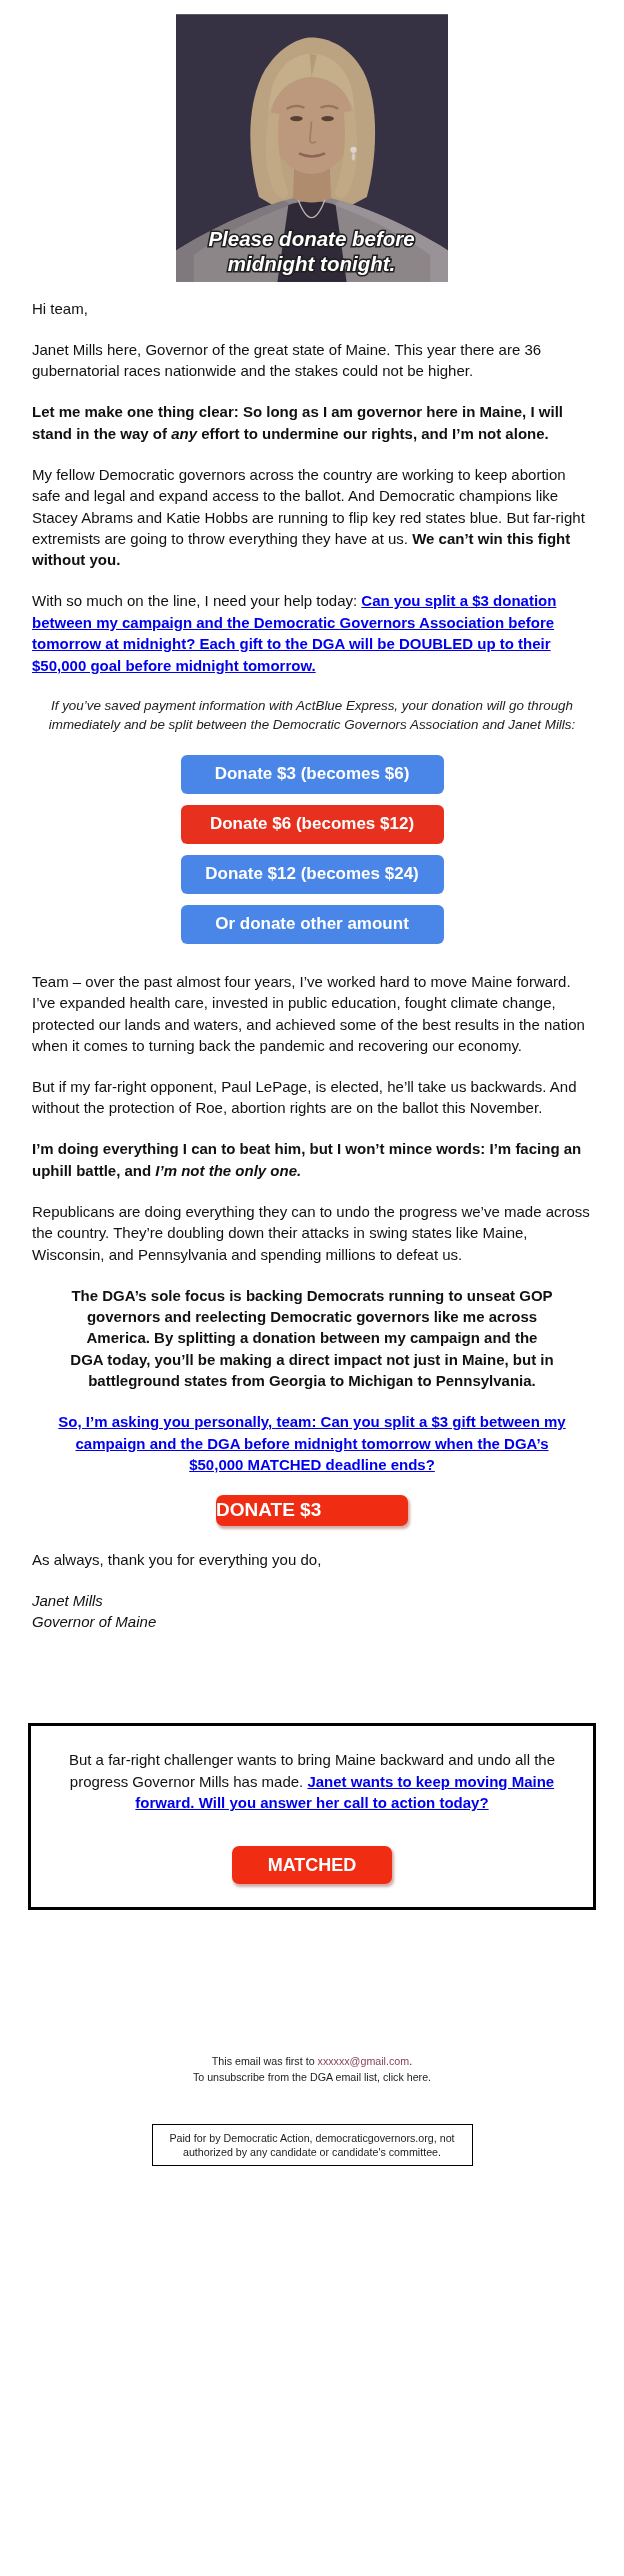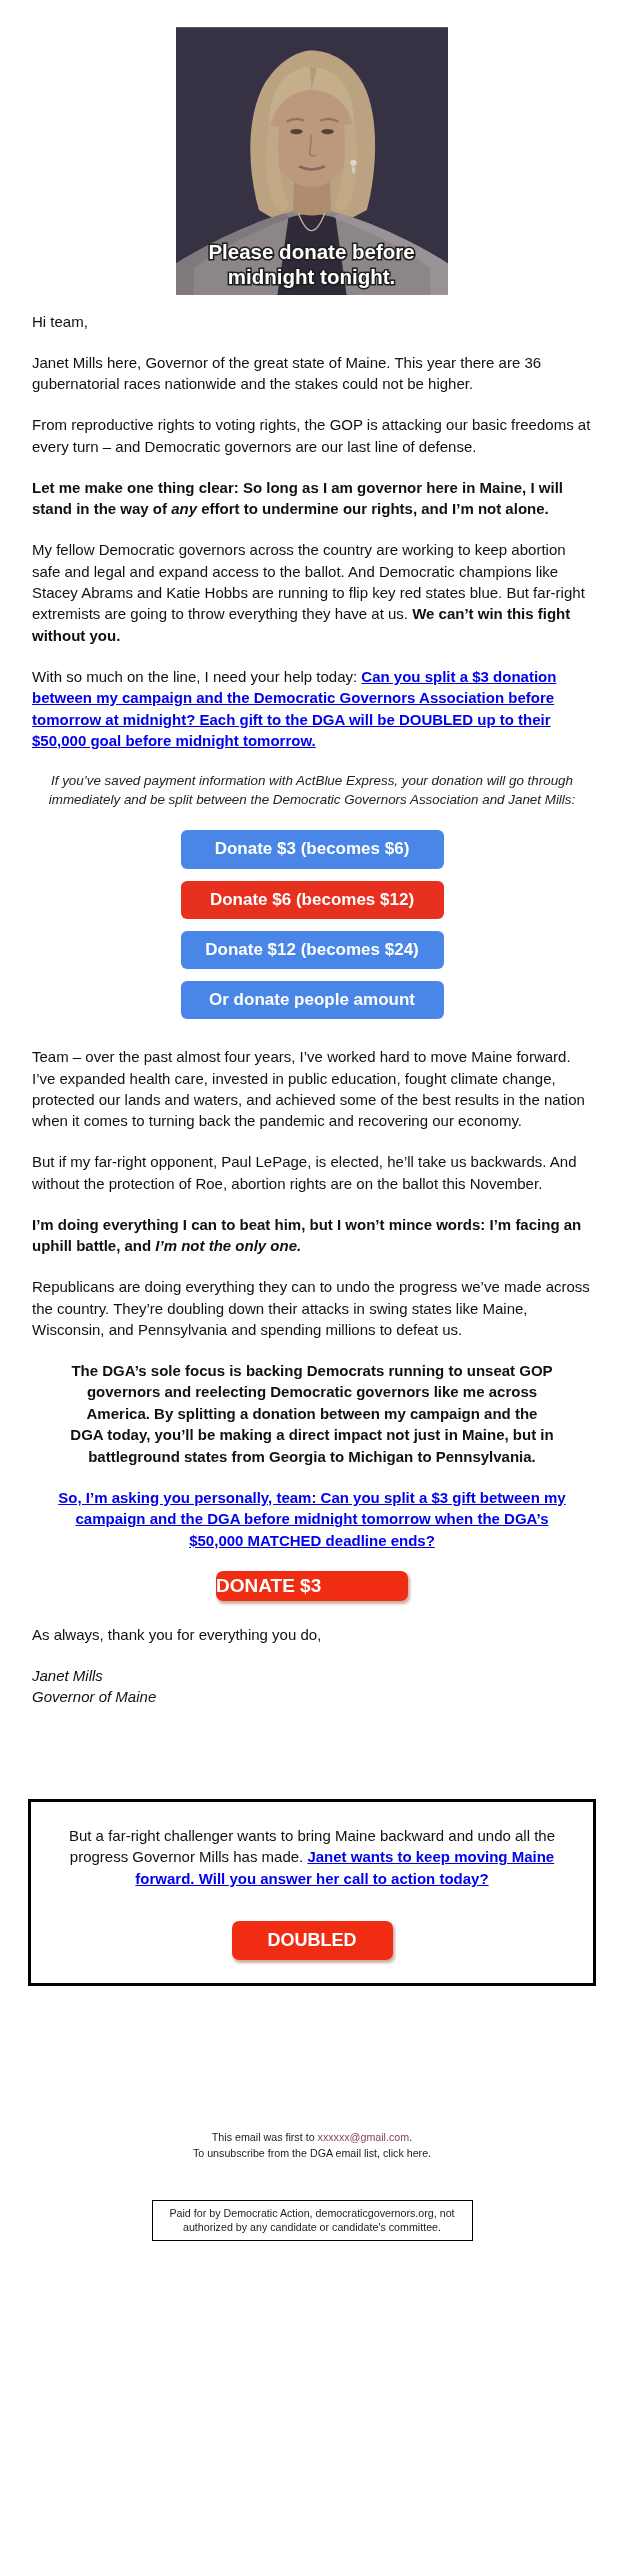--- a/index.html
+++ b/index.html
@@ -1,18 +1,18 @@
 <!DOCTYPE html>
 <html style="font-size:14.3px"><head>
 <meta charset="utf-8">
 <style>
   html,body{margin:0;padding:0;background:#ffffff;}
   body{width:624px;font-family:"Liberation Sans",sans-serif;color:#111;}
   .email{width:624px;min-height:2576px;box-sizing:border-box;}
-  .hero{text-align:center;padding-top:27px;height:268px;}
+  .hero{text-align:center;padding-top:14px;height:268px;font-style:italic;}
   .hero svg{display:block;margin:0 auto;}
   .content{padding:0 32px;font-size:15px;line-height:21.4px;}
   .content p{margin:19.6px 0;}
   p.first{margin-top:16px;}
   .bold{font-weight:bold;}
   a.link-inline, a.link-block{color:#0000ee;font-weight:bold;text-decoration:underline;cursor:pointer;}
   .disclaimer{font-style:italic;font-size:13.4px;line-height:19px;text-align:center;margin:23px 5.4px 21.4px;color:#222;}
   .btn-stack{margin:21.4px 0 27px;}
   a.btn{display:block;width:263px;margin:11.6px auto;padding:9px 0;border-radius:6.2px;background:#4a86e8;
         color:#fff;font-weight:bold;font-size:17px;line-height:20.5px;text-align:center;text-decoration:none;cursor:pointer;}
@@ -81,35 +81,34 @@
       <text x="152" y="288" text-anchor="middle" font-family="Liberation Sans, sans-serif" font-size="23" font-weight="bold" fill="#ffffff" stroke="#1f1f1f" stroke-width="3.5" paint-order="stroke" style="paint-order:stroke">midnight tonight.</text>
     </svg>
   </div>
 
   <div class="content">
 
     <p class="first">Hi team,</p>
 
     <p>Janet Mills here, Governor of the great state of Maine. This year there are 36 gubernatorial races nationwide and the stakes could not be higher.</p>
 
-    <p>From reproductive rights to voting rights, the GOP is attacking our basic freedoms at every turn – and Democratic governors are our last line of defense.</p>
 
     <p class="bold"><span>Let me make one thing clear: So long as I am governor here in Maine, I will stand in the way of </span><em>any</em><span> effort to undermine our rights, and I’m not alone.</span></p>
 
     <p><span>My fellow Democratic governors across the country are working to keep abortion safe and legal and expand access to the ballot. And Democratic champions like Stacey Abrams and Katie Hobbs are running to flip key red states blue. But far-right extremists are going to throw everything they have at us. </span><strong>We can’t win this fight without you.</strong></p>
 
     <p><span>With so much on the line, I need your help today: </span><a class="link-inline">Can you split a $3 donation between my campaign and the Democratic Governors Association before tomorrow at midnight? Each gift to the DGA will be DOUBLED up to their $50,000 goal before midnight tomorrow.</a></p>
 
     <p class="disclaimer">If you’ve saved payment information with ActBlue Express, your donation will go through immediately and be split between the Democratic Governors Association and Janet Mills:</p>
 
     <div class="btn-stack">
       <a class="btn">Donate $3 (becomes $6)</a>
       <a class="btn red">Donate $6 (becomes $12)</a>
       <a class="btn">Donate $12 (becomes $24)</a>
-      <a class="btn">Or donate people amount</a>
+      <a class="btn">Or donate other amount</a>
     </div>
 
     <p>Team – over the past almost four years, I’ve worked hard to move Maine forward. I’ve expanded health care, invested in public education, fought climate change, protected our lands and waters, and achieved some of the best results in the nation when it comes to turning back the pandemic and recovering our economy.</p>
 
     <p>But if my far-right opponent, Paul LePage, is elected, he’ll take us backwards. And without the protection of Roe, abortion rights are on the ballot this November.</p>
 
     <p class="bold"><span>I’m doing everything I can to beat him, but I won’t mince words: I’m facing an uphill battle, and </span><em>I’m not the only one.</em></p>
 
     <p>Republicans are doing everything they can to undo the progress we’ve made across the country. They’re doubling down their attacks in swing states like Maine, Wisconsin, and Pennsylvania and spending millions to defeat us.</p>
 
@@ -120,21 +119,21 @@
     <a class="donate-big">DONATE $3</a>
 
     <p>As always, thank you for everything you do,</p>
 
     <p class="sig"><span>Janet Mills</span><br><span>Governor of Maine</span></p>
 
   </div>
 
   <div class="box">
     <p><span>But a far-right challenger wants to bring Maine backward and undo all the progress Governor Mills has made. </span><a class="link-block">Janet wants to keep moving Maine forward. Will you answer her call to action today?</a></p>
-    <a class="donate-box">DOUBLED</a>
+    <a class="donate-box">MATCHED</a>
   </div>
 
   <div class="footer">
     <div><span>This email was first to </span><span class="email-addr">xxxxxx@gmail.com</span><span>.</span></div>
     <div>To unsubscribe from the DGA email list, click here.</div>
   </div>
 
   <div class="paidbox">
     <span>Paid for by Democratic Action, democraticgovernors.org, not authorized by any candidate or candidate's committee.</span>
   </div>

